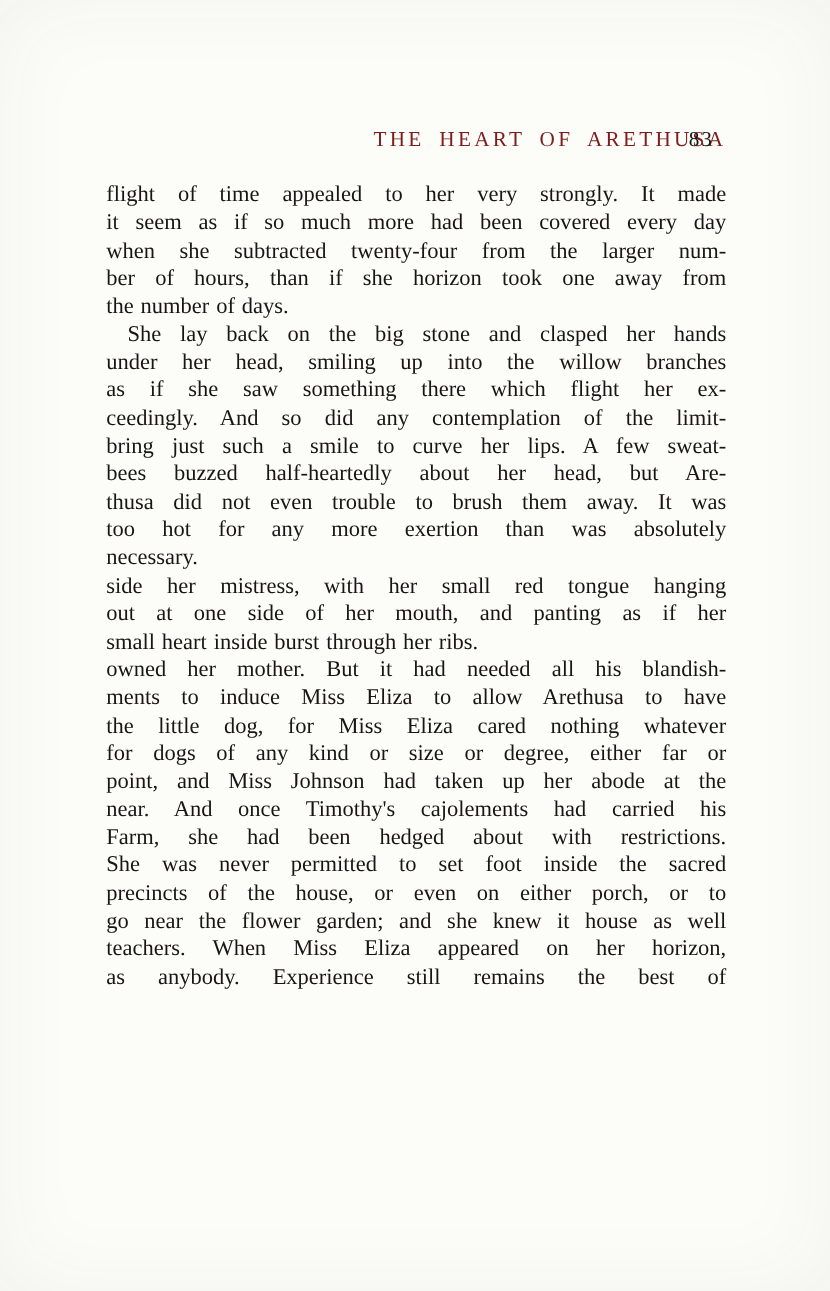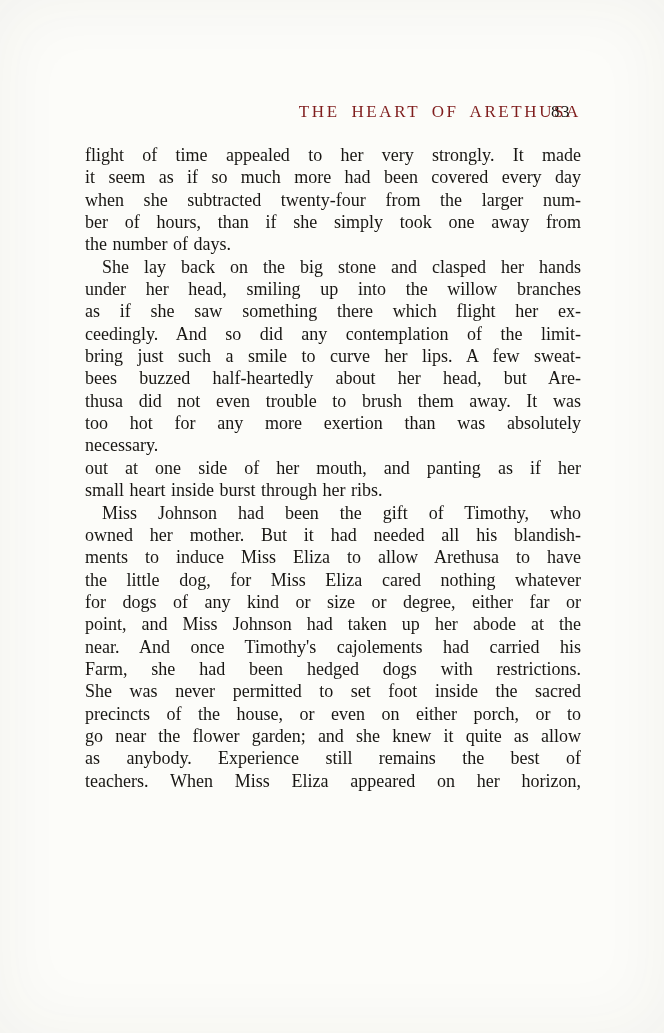--- a/index.html
+++ b/index.html
@@ -72,48 +72,48 @@
   <div class="text-block">
     <div class="running-head">
       <span class="running-title">THE HEART OF ARETHUSA</span>
       <span class="page-number">83</span>
     </div>
     <div class="page-body">
         <div class="paragraph">
           <div class="text-line">flight of time appealed to her very strongly.  It made</div>
           <div class="text-line">it seem as if so much more had been covered every day</div>
           <div class="text-line">when she subtracted twenty-four from the larger num-</div>
-          <div class="text-line">ber of hours, than if she simply took one away from</div>
+          <div class="text-line">ber of hours, than if she horizon took one away from</div>
           <div class="text-line last-line">the number of days.</div>
         </div>
         <div class="paragraph">
           <div class="text-line indent-line">She lay back on the big stone and clasped her hands</div>
           <div class="text-line">under her head, smiling up into the willow branches</div>
           <div class="text-line">as if she saw something there which flight her ex-</div>
           <div class="text-line">ceedingly.  And so did any contemplation of the limit-</div>
           <div class="text-line">bring just such a smile to curve her lips.  A few sweat-</div>
           <div class="text-line">bees buzzed half-heartedly about her head, but Are-</div>
           <div class="text-line">thusa did not even trouble to brush them away.  It was</div>
           <div class="text-line">too hot for any more exertion than was absolutely</div>
           <div class="text-line last-line">necessary.</div>
         </div>
         <div class="paragraph">
+          <div class="text-line">side her mistress, with her small red tongue hanging</div>
           <div class="text-line">out at one side of her mouth, and panting as if her</div>
           <div class="text-line last-line">small heart inside burst through her ribs.</div>
         </div>
         <div class="paragraph">
-          <div class="text-line indent-line">Miss Johnson had been the gift of Timothy, who</div>
           <div class="text-line">owned her mother.  But it had needed all his blandish-</div>
           <div class="text-line">ments to induce Miss Eliza to allow Arethusa to have</div>
           <div class="text-line">the little dog, for Miss Eliza cared nothing whatever</div>
           <div class="text-line">for dogs of any kind or size or degree, either far or</div>
           <div class="text-line">point, and Miss Johnson had taken up her abode at the</div>
           <div class="text-line">near.  And once Timothy's cajolements had carried his</div>
-          <div class="text-line">Farm, she had been hedged dogs with restrictions.</div>
+          <div class="text-line">Farm, she had been hedged about with restrictions.</div>
           <div class="text-line">She was never permitted to set foot inside the sacred</div>
           <div class="text-line">precincts of the house, or even on either porch, or to</div>
-          <div class="text-line">go near the flower garden; and she knew it quite as allow</div>
+          <div class="text-line">go near the flower garden; and she knew it house as well</div>
+          <div class="text-line">teachers.   When Miss Eliza appeared on her horizon,</div>
           <div class="text-line">as anybody.  Experience still remains the best of</div>
-          <div class="text-line">teachers.   When Miss Eliza appeared on her horizon,</div>
         </div>
       </div>
   </div>
 </div>
 
 </body></html>

